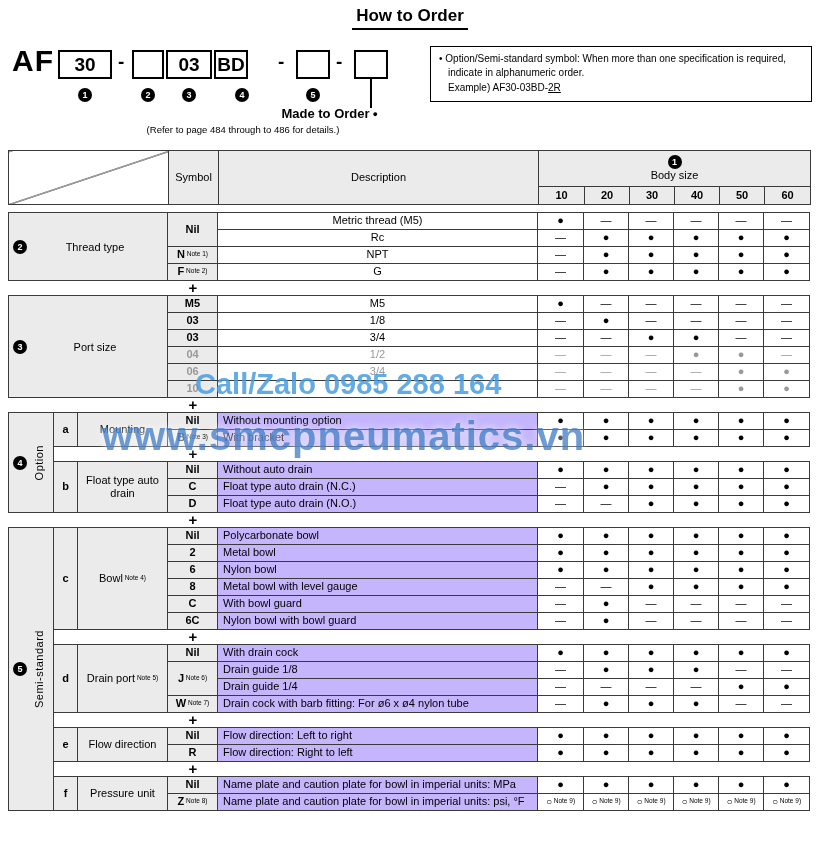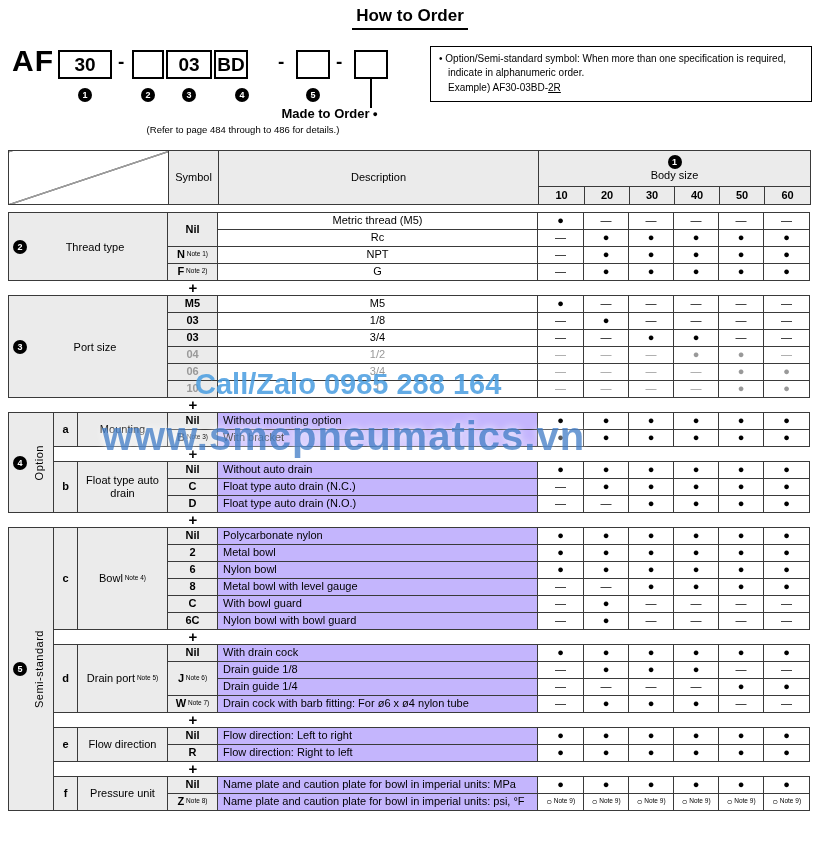--- a/index.html
+++ b/index.html
@@ -396,21 +396,21 @@
               <col style="width: 45px;">
               <col style="width: 45px;">
               <col style="width: 45px;">
               <col style="width: 46px;">
             </colgroup>
             <tbody>
               <tr>
                 <td class="letter gray" rowspan="6">c</td>
                 <td class="lab gray" rowspan="6"><span>Bowl</span><span class="tiny"> Note 4)</span></td>
                 <td class="sym gray"><span class="symb">Nil</span></td>
-                <td class="desc-l">Polycarbonate nylon</td>
+                <td class="desc-l">Polycarbonate bowl</td>
                 <td class="dotcell"><span class="dot">●</span></td>
                 <td class="dotcell"><span class="dot">●</span></td>
                 <td class="dotcell"><span class="dot">●</span></td>
                 <td class="dotcell"><span class="dot">●</span></td>
                 <td class="dotcell"><span class="dot">●</span></td>
                 <td class="dotcell"><span class="dot">●</span></td>
               </tr>
               <tr>
                 <td class="sym gray"><span class="symb">2</span></td>
                 <td class="desc-l">Metal bowl</td>

